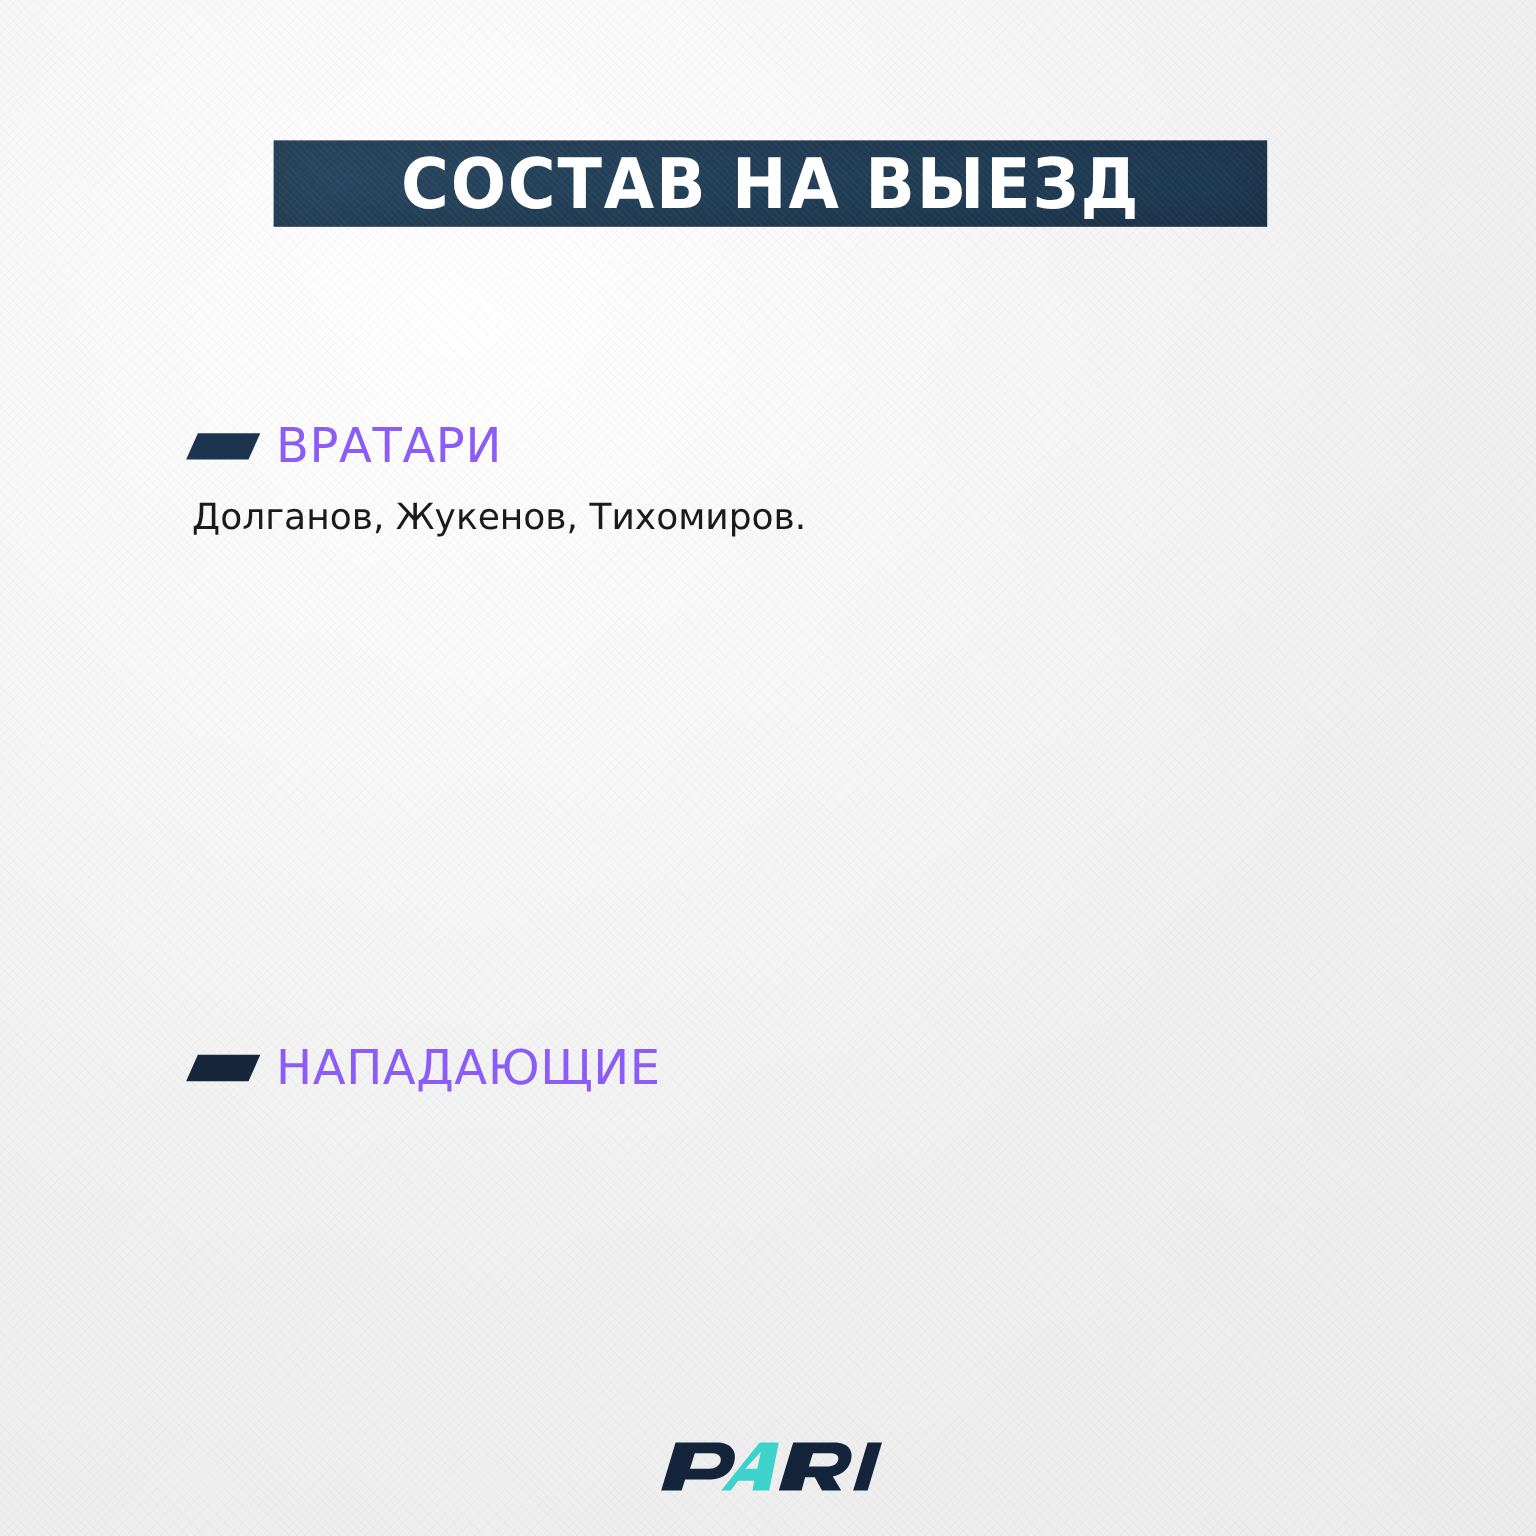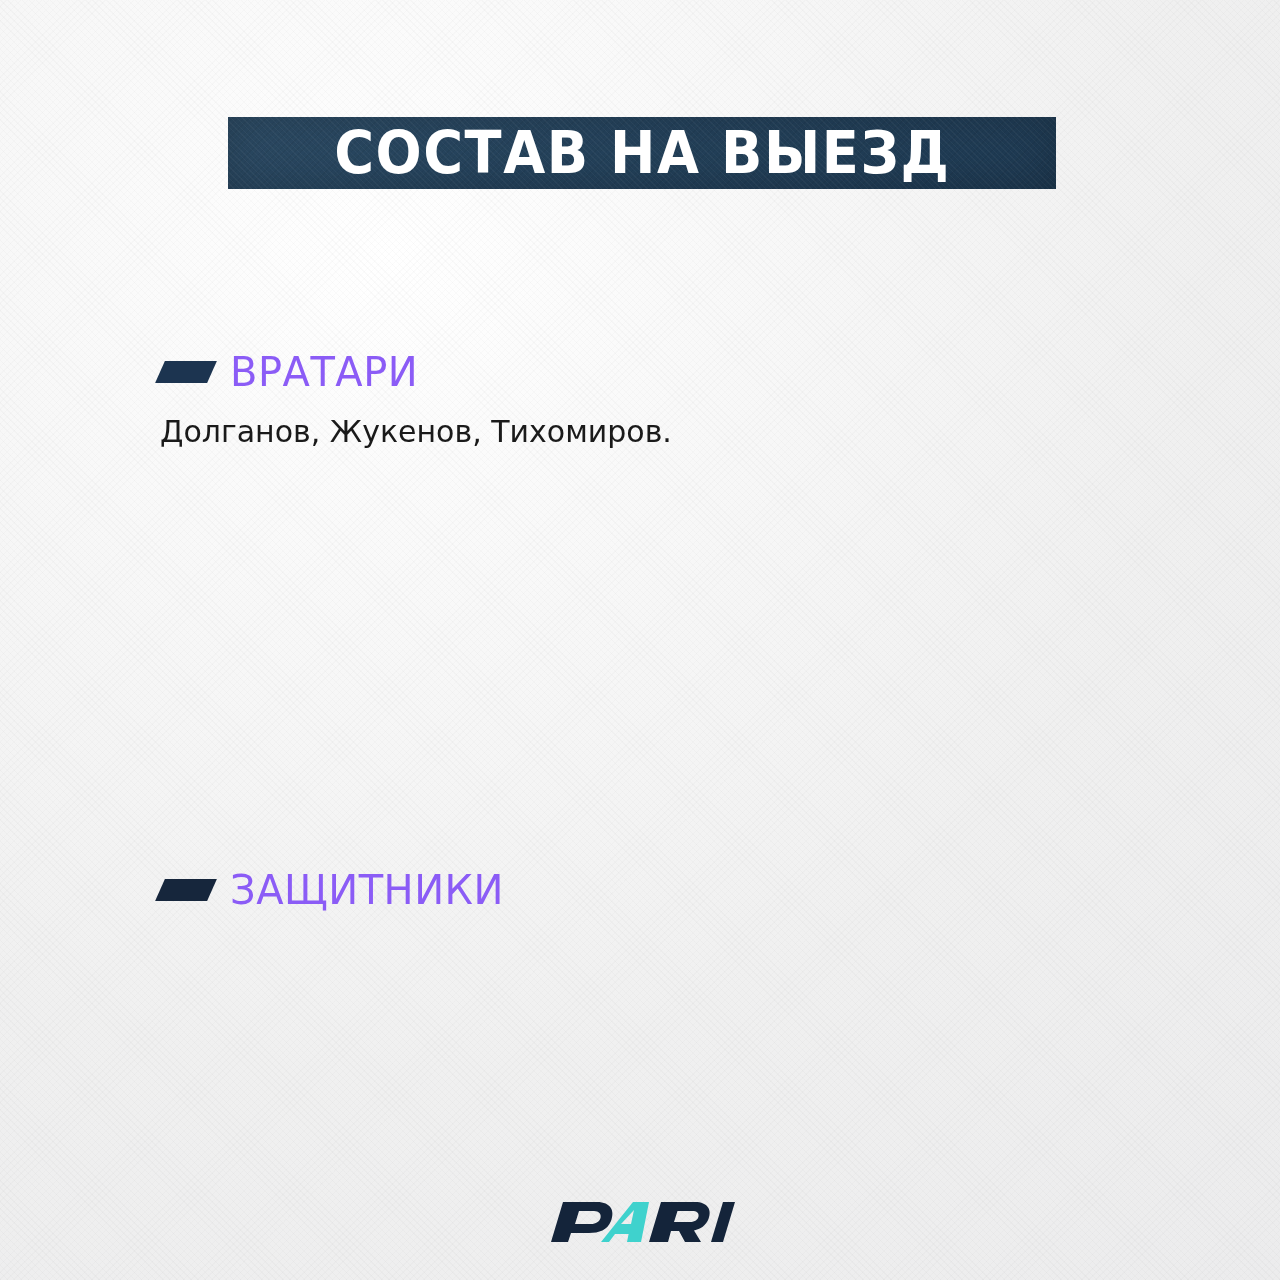--- a/index.html
+++ b/index.html
@@ -138,21 +138,21 @@
       <span class="slash slash-dark"></span>
       <span class="section-title">ВРАТАРИ</span>
     </div>
     <div class="names">Долганов, Жукенов, Тихомиров.</div>
   </div>
 
 
   <div class="section" id="section-2">
     <div class="section-head">
       <span class="slash slash-navy"></span>
-      <span class="section-title">ЗАЩИТНИКИ</span>
+      <span class="section-title">НАПАДАЮЩИЕ</span>
     </div>
   </div>
 
   <div class="footer">
     <div class="logo">
       <svg width="190" height="48" viewBox="0 0 190 48">
 
         <path d="M6 44 L18 4 L52 4 C66 4 70 13 66 23 C62.5 32 54 35 44 35 L26 35 L23 44 Z M30 26 L46 26 C51 26 54.5 23.5 55.5 20 C56.5 16 54 13 49 13 L34 13 Z" fill="#14243a"></path>
 
         <path d="M56 44 L88 4 L104 4 L96 44 L82 44 L83.6 36 L70 36 L64 44 Z M76 26 L86 26 L89 12 Z" fill="#3fd2cd"></path>

